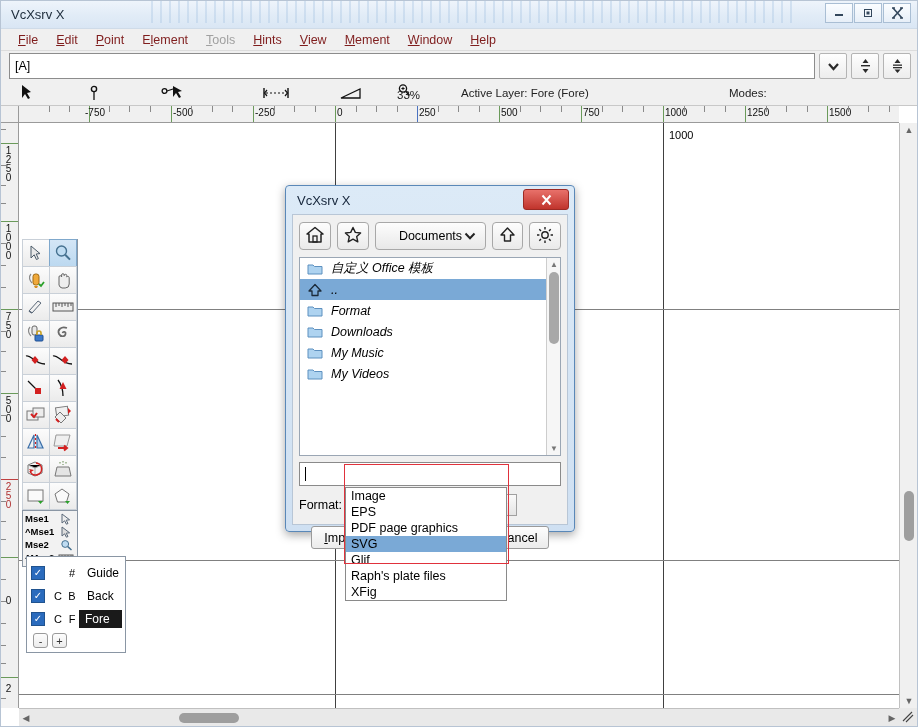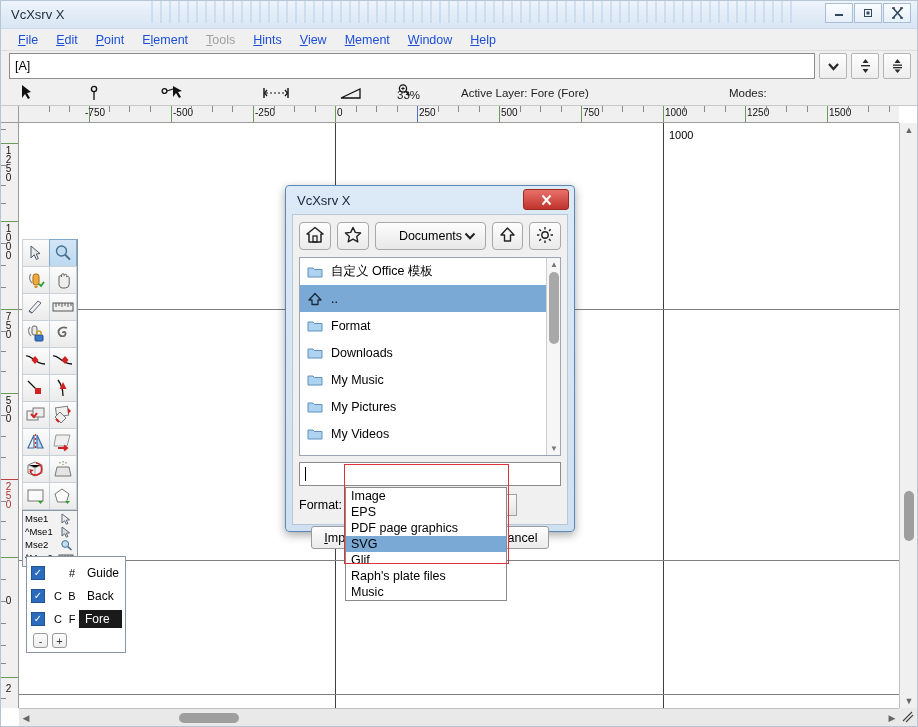--- a/index.html
+++ b/index.html
@@ -46,21 +46,21 @@
     font-size:11px; color:#2a3b4d;
   }
   .wbtn svg{display:block}
 
   
   #menubar {
     height:22px; background:#f0f0f0; border-bottom:1px solid #dcdcdc;
     display:flex; align-items:center; padding-left:8px; gap:0px;
     flex:0 0 auto;
   }
-  .menu-item { padding:2px 9px; font-size:12.5px; color:#1d4ed8; }
+  .menu-item { padding:2px 9px; font-size:12.5px; color:#7f1d1d; }
   .menu-item.disabled { color:#a0a0a0; }
   .menu-item u { text-decoration:underline; }
 
   
   #namebar {
     height:30px; display:flex; align-items:center; gap:4px;
     padding:2px 6px 2px 8px; background:#f0f0f0; flex:0 0 auto;
   }
   #name-field {
     flex:1 1 auto; height:26px; background:#fff;
@@ -127,21 +127,21 @@
   .tool{
     width:28px;height:28px;border:1px solid #c9d0d8;margin:-1px 0 0 -1px;
     background:linear-gradient(to bottom,#fcfcfc,#ebebeb);
     display:flex;align-items:center;justify-content:center;
     position:relative;
   }
   .tool.sel{background:linear-gradient(to bottom,#d4e6f6,#bcd9f0);border-color:#7fa8cc;}
   .tool svg{display:block}
   #mse-box{border-top:1px solid #8a96a4;padding:1px 2px 2px 2px;background:#f2f2f2;}
   .mse-row{display:flex;align-items:center;height:13px;font-size:9.5px;line-height:13px;color:#000;}
-  .mse-row .mlbl{width:34px;}
+  .mse-row .mlbl{width:34px;font-weight:bold;}
   .mse-row .mic{width:18px;display:flex;align-items:center;justify-content:center;}
 
   
   #layers{
     position:absolute; left:25px; top:450px; width:100px;
     background:#fff; border:1px solid #8a96a4; z-index:30;
     padding:4px 3px 4px 4px;
   }
   .layer-row{display:flex;align-items:center;height:23px;gap:0;}
   .lchk{
@@ -192,21 +192,21 @@
     font-size:12.5px;
   }
   #path-combo .cv{position:absolute;left:0;right:0;text-align:center;}
   #path-combo .carrow{position:absolute;right:9px;font-size:10px;color:#333;}
 
   #file-list-wrap{
     margin-top:6px;height:199px;background:#fff;border:1px solid #9aa6b4;
     position:relative;overflow:hidden;
   }
   #file-list{position:absolute;left:0;top:0;right:14px;bottom:0;overflow:hidden;}
-  .frow{height:27px;display:flex;align-items:center;padding-left:6px;gap:8px;font-size:12.5px;}
+  .frow{height:21px;display:flex;align-items:center;padding-left:6px;gap:8px;font-size:12.5px;font-style:italic;}
   .frow.sel{background:#7aa9d6;}
   .ficon{width:17px;height:15px;display:flex;align-items:center;justify-content:center;flex:0 0 auto;}
   #fl-scroll{position:absolute;right:0;top:0;bottom:0;width:14px;background:#f6f6f6;border-left:1px solid #cdcdcd;}
   #fl-thumb{position:absolute;left:2px;top:14px;width:10px;height:72px;background:#a8a8a8;border-radius:5px;}
   .fl-arrow{position:absolute;left:0;width:14px;height:13px;display:flex;align-items:center;justify-content:center;color:#777;font-size:8px;}
 
   #fname-input{
     margin-top:6px;height:24px;background:#fff;border:1px solid #8a8a8a;
     display:flex;align-items:center;padding:0 5px;font-size:12.5px;
   }
@@ -785,28 +785,20 @@
               </svg>
           </span>
           <span>My Music</span>
         </div>
         <div class="frow">
           <span class="ficon">
             <svg width="16" height="13" viewBox="0 0 16 13">
                 <path d="M1 3 L1 12 L15 12 L15 4.5 L7.5 4.5 L6 3 Z" fill="#aed3f0" stroke="#5d90bf" stroke-width="1"></path>
               </svg>
           </span>
-          <span>My Pictures</span>
-        </div>
-        <div class="frow">
-          <span class="ficon">
-            <svg width="16" height="13" viewBox="0 0 16 13">
-                <path d="M1 3 L1 12 L15 12 L15 4.5 L7.5 4.5 L6 3 Z" fill="#aed3f0" stroke="#5d90bf" stroke-width="1"></path>
-              </svg>
-          </span>
           <span>My Videos</span>
         </div>
       </div>
       <div id="fl-scroll">
         <div class="fl-arrow" style="top:0">▲</div>
         <div id="fl-thumb"></div>
         <div class="fl-arrow" style="bottom:0">▼</div>
       </div>
     </div>
 
@@ -839,16 +831,16 @@
   </div>
 </div>
 
 <div id="format-dropdown">
   <div class="ddrow">Image</div>
   <div class="ddrow">EPS</div>
   <div class="ddrow">PDF page graphics</div>
   <div class="ddrow sel">SVG</div>
   <div class="ddrow">Glif</div>
   <div class="ddrow">Raph's plate files</div>
-  <div class="ddrow">Music</div>
+  <div class="ddrow">XFig</div>
 </div>
 
 <div id="red-highlight"></div>
 
 </body></html>

